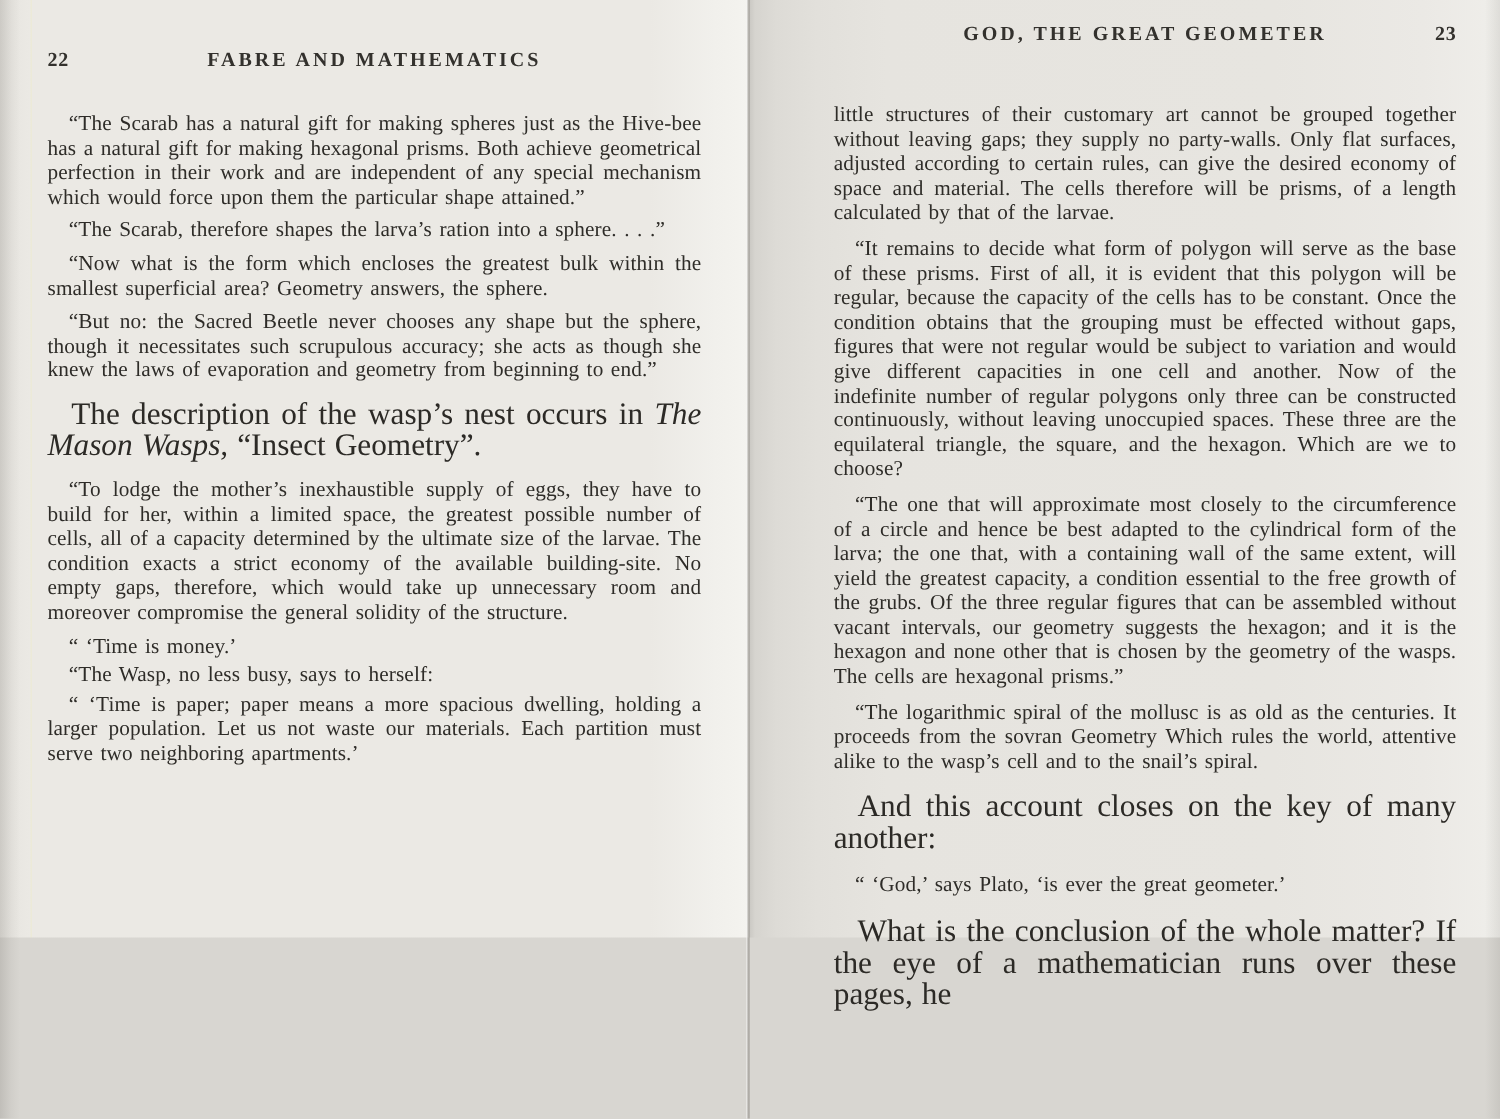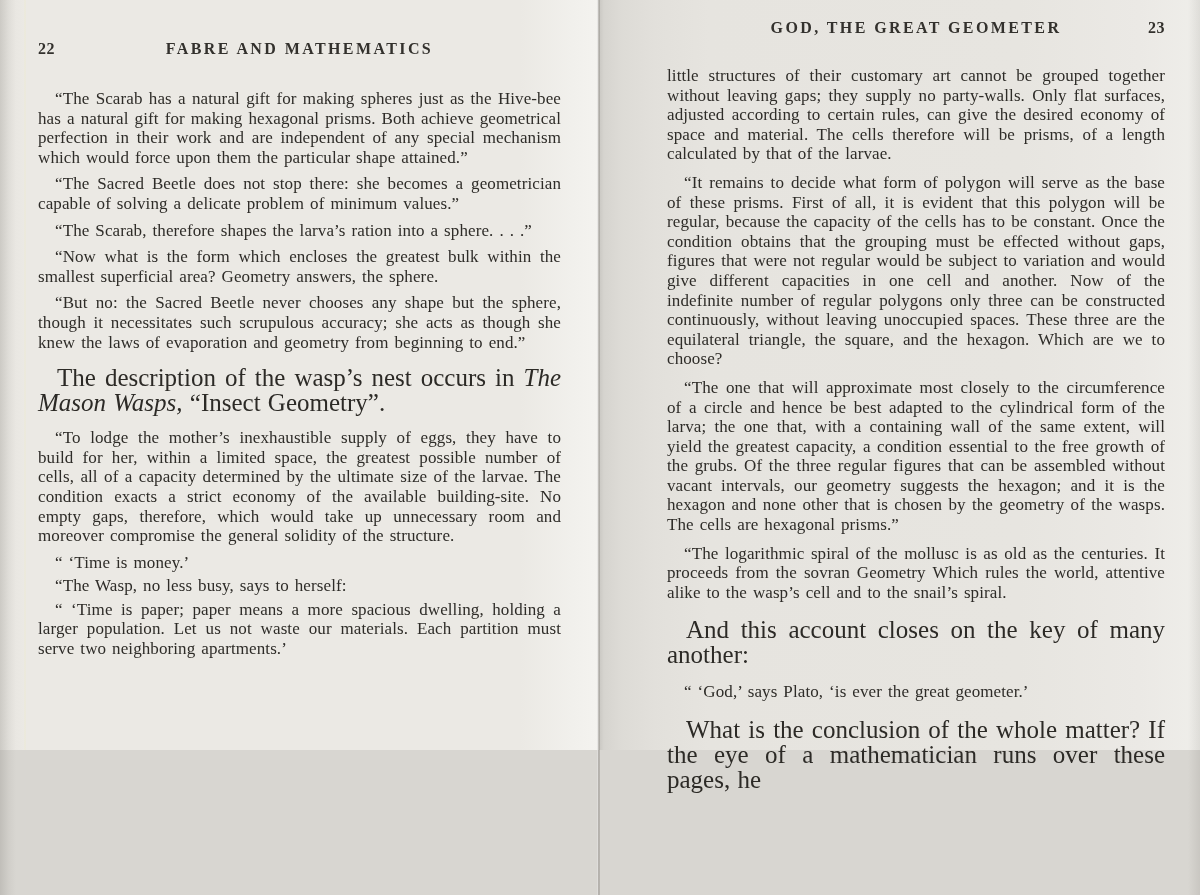--- a/index.html
+++ b/index.html
@@ -42,21 +42,21 @@
   .page-header{
     position:relative;height:22px;
     font-weight:bold;font-size:16px;letter-spacing:2.4px;
     color:#33312d;white-space:nowrap;
   }
   .running-title{display:block;text-align:center;}
   .page-number{position:absolute;top:0;letter-spacing:0.5px;}
   .page-number-left{left:0;}
   .page-number-right{right:0;}
   .page-body{margin-top:27px;text-align:justify;}
-  .page-right .page-body{margin-top:25px;}
+  .page-right .page-body{margin-top:41px;}
   .para{margin:0 0 7px 0;}
   .page-right .para{margin-bottom:9px;}
   .para.quote{
     font-size:17px;line-height:19.6px;
     text-indent:17px;word-spacing:1.6px;letter-spacing:0.1px;
   }
   .para.tight{margin-bottom:4px;}
   .para.noindent{text-indent:0;}
   .para.commentary{
     font-size:25px;line-height:25px;
@@ -72,21 +72,20 @@
 
 <div class="spread">
 
   <div class="page page-left">
     <div class="page-header">
       <span class="page-number page-number-left">22</span>
       <span class="running-title">FABRE AND MATHEMATICS</span>
     </div>
     <div class="page-body">
         <p class="para quote"><span>“The Scarab has a natural gift for making spheres just as the Hive-bee has a natural gift for making hexagonal prisms. Both achieve geometrical perfection in their work and are independent of any special mechanism which would force upon them the particular shape attained.”</span></p>
-        <p class="para quote"><span>“The Sacred Beetle does not stop there: she becomes a geometrician capable of solving a delicate problem of minimum values.”</span></p>
         <p class="para quote"><span>“The Scarab, therefore shapes the larva’s ration into a sphere. . . .”</span></p>
         <p class="para quote"><span>“Now what is the form which encloses the greatest bulk within the smallest superficial area?  Geometry answers, the sphere.</span></p>
         <p class="para quote"><span>“But no: the Sacred Beetle never chooses any shape but the sphere, though it necessitates such scrupulous accuracy; she acts as though she knew the laws of evaporation and geometry from beginning to end.”</span></p>
         <p class="para commentary"><span>The description of the wasp’s nest occurs in </span><span class="italic">The Mason Wasps,</span><span> “Insect Geometry”.</span></p>
         <p class="para quote"><span>“To lodge the mother’s inexhaustible supply of eggs, they have to build for her, within a limited space, the greatest possible number of cells, all of a capacity determined by the ultimate size of the larvae.  The condition exacts a strict economy of the available building-site.  No empty gaps, therefore, which would take up unnecessary room and moreover compromise the general solidity of the structure.</span></p>
         <p class="para quote tight"><span>“ ‘Time is money.’</span></p>
         <p class="para quote tight"><span>“The Wasp, no less busy, says to herself:</span></p>
         <p class="para quote"><span>“ ‘Time is paper; paper means a more spacious dwelling, holding a larger population.  Let us not waste our materials. Each partition must serve two neighboring apartments.’</span></p>
       </div>
   </div>

